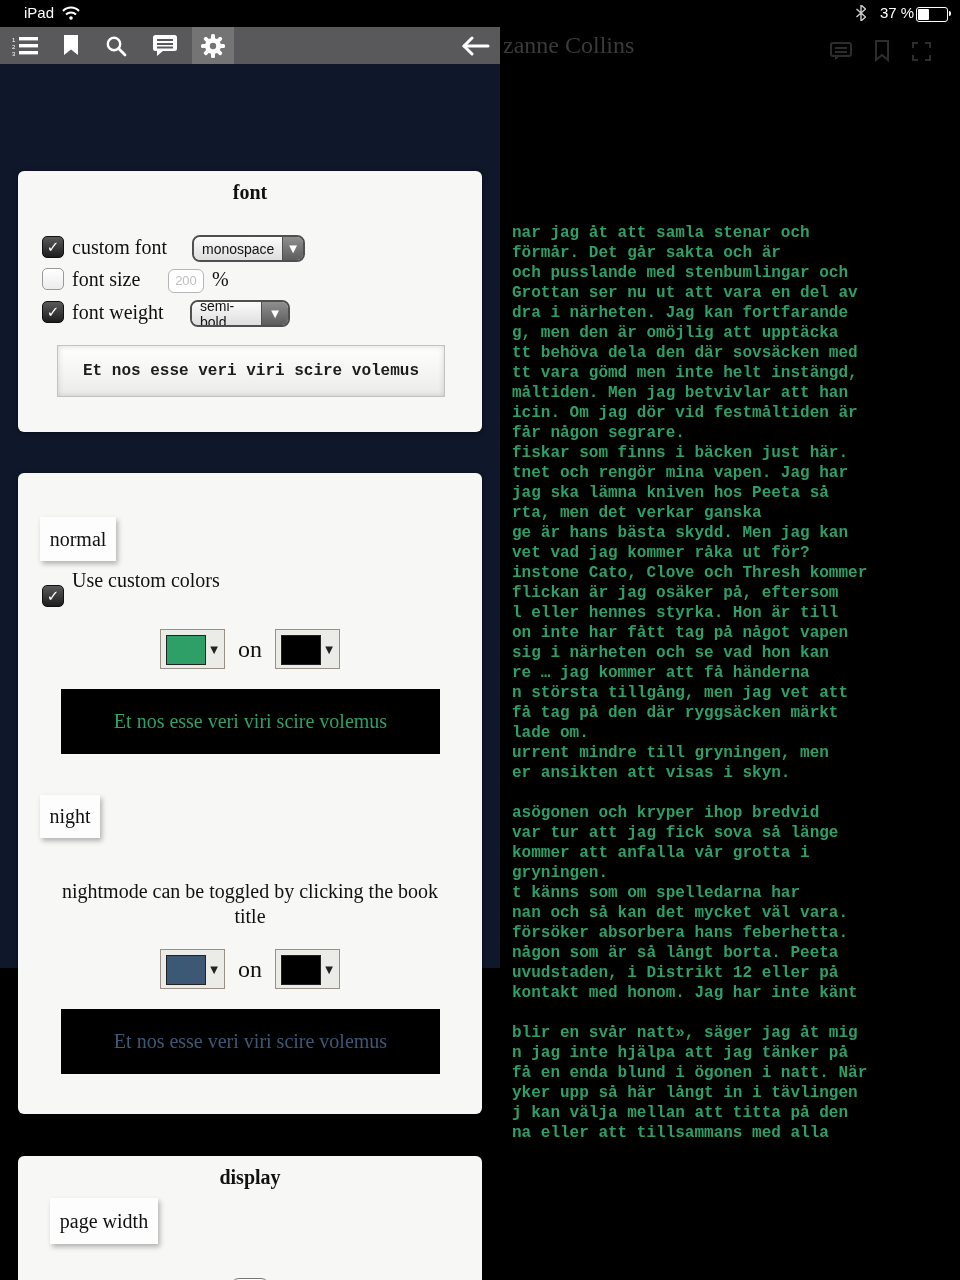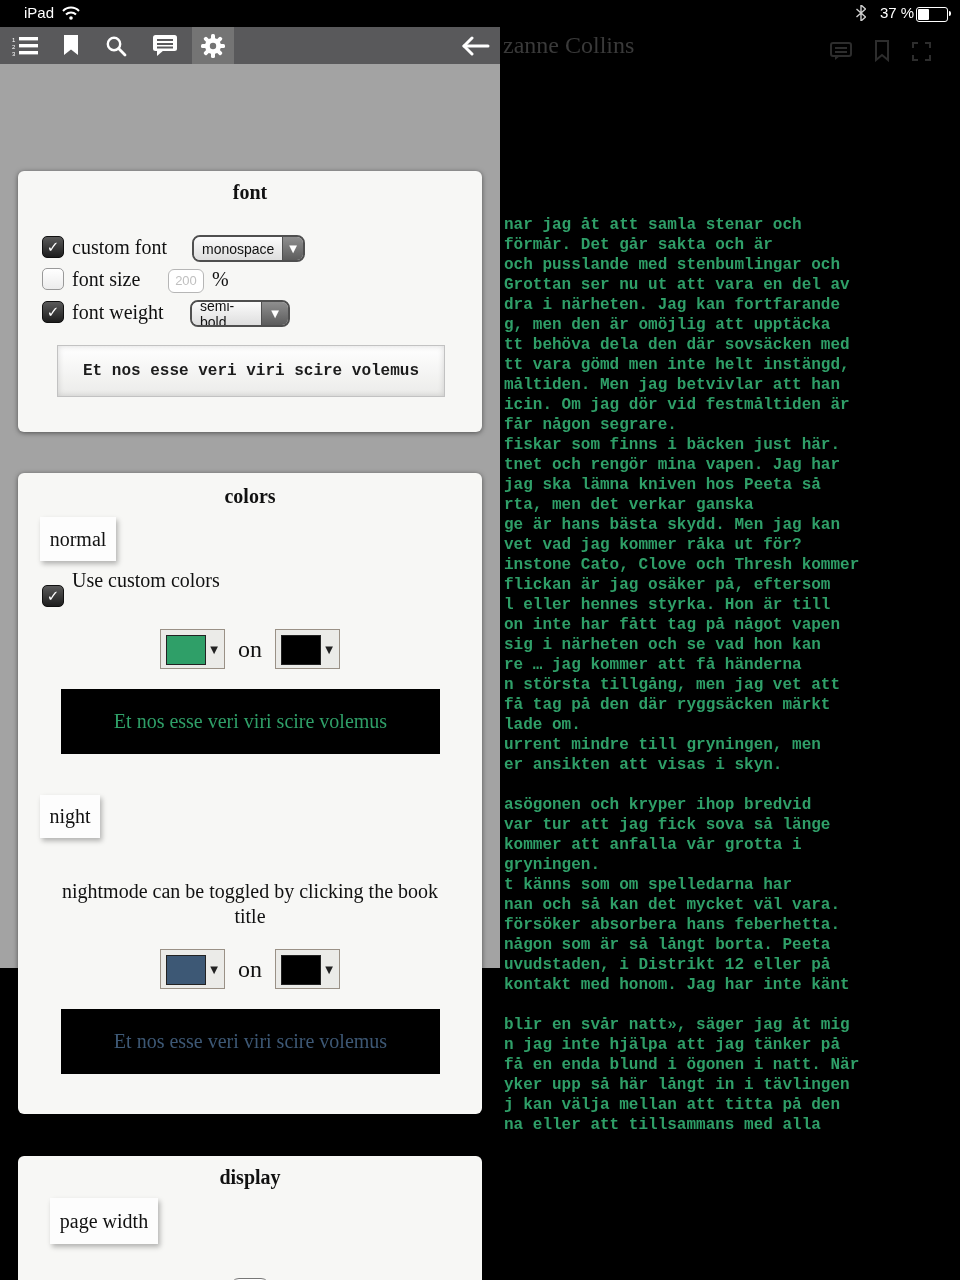--- a/index.html
+++ b/index.html
@@ -23,21 +23,21 @@
            box-shadow:0 2px 4px rgba(0,0,0,.45);}
   .tb-icon{position:absolute;top:0;height:37px;display:flex;align-items:center;justify-content:center;}
   .tb-toc{left:6px;width:38px;}
   .tb-bookmark{left:54px;width:34px;}
   .tb-search{left:98px;width:36px;}
   .tb-note{left:146px;width:38px;}
   .tb-gear{left:192px;width:42px;background:#747474;}
   .tb-back{left:452px;width:46px;}
 
   
-  .left-panel{position:absolute;left:0;top:64px;width:500px;height:904px;background:#a3a3a3;}
+  .left-panel{position:absolute;left:0;top:64px;width:500px;height:904px;background:#0f172a;}
   .card{position:absolute;left:18px;width:464px;background:#f7f7f5;border-radius:6px;
         box-shadow:0 1px 5px rgba(0,0,0,.5);}
   .card-title{position:absolute;left:0;width:100%;text-align:center;font-weight:bold;font-size:20px;color:#111;}
 
   .card-font{top:107px;height:261px;}
   .card-colors{top:409px;height:641px;}
   .card-display{top:1092px;height:188px;border-radius:6px 6px 0 0;}
 
   
   .checkbox{position:absolute;width:22px;height:22px;border-radius:5px;box-sizing:border-box;}
@@ -89,21 +89,21 @@
 
   
   .max-row{position:absolute;left:0;top:122px;width:100%;display:flex;align-items:center;
            justify-content:center;gap:10px;font-size:20px;color:#111;}
   .max-input{position:static;width:40px;height:27px;border:1.5px solid #777;border-radius:9px;
              font-size:14px;line-height:25px;color:#000;}
 
   
   .reader-title{position:absolute;left:503px;top:32px;font-size:24px;color:#3a3a3a;white-space:nowrap;}
   .reader-icons{position:absolute;left:830px;top:38px;width:120px;height:26px;display:flex;gap:22px;align-items:center;}
-  .book-text{position:absolute;left:504px;top:215px;margin:0;
+  .book-text{position:absolute;left:504px;top:215px;margin:8px;
              font-family:"Liberation Mono", monospace;font-weight:bold;
              font-size:16px;line-height:20px;white-space:pre;}
 </style>
 </head>
 <body>
 
 <div>
   <div class="reader-title">zanne Collins</div>
   <div class="reader-icons">
     <svg width="22" height="19" viewBox="0 0 22 19">
@@ -263,21 +263,20 @@
     <div class="row-label" style="left:54px;top:130px;">font weight</div>
     <div class="dropdown" style="left:172px;top:129px;width:100px;">
       <span class="dd-text">semi-bold</span>
       <span class="dd-arrow">▼</span>
     </div>
 
     <div class="font-preview">Et nos esse veri viri scire volemus</div>
   </div>
 
   <div class="card card-colors">
-    <div class="card-title" style="top:12px;">colors</div>
 
     <div class="chip" style="left:22px;top:44px;width:76px;height:44px;">normal</div>
 
     <div class="checkbox checked" style="left:24px;top:112px;">✓</div>
     <div class="row-label" style="left:54px;top:96px;">Use custom colors</div>
 
     <div class="swatch-row" style="top:156px;">
       <div class="swatch-box">
         <span class="sw" style="background: rgb(47, 159, 104);"></span>
         <span class="sw-arrow">▼</span>

